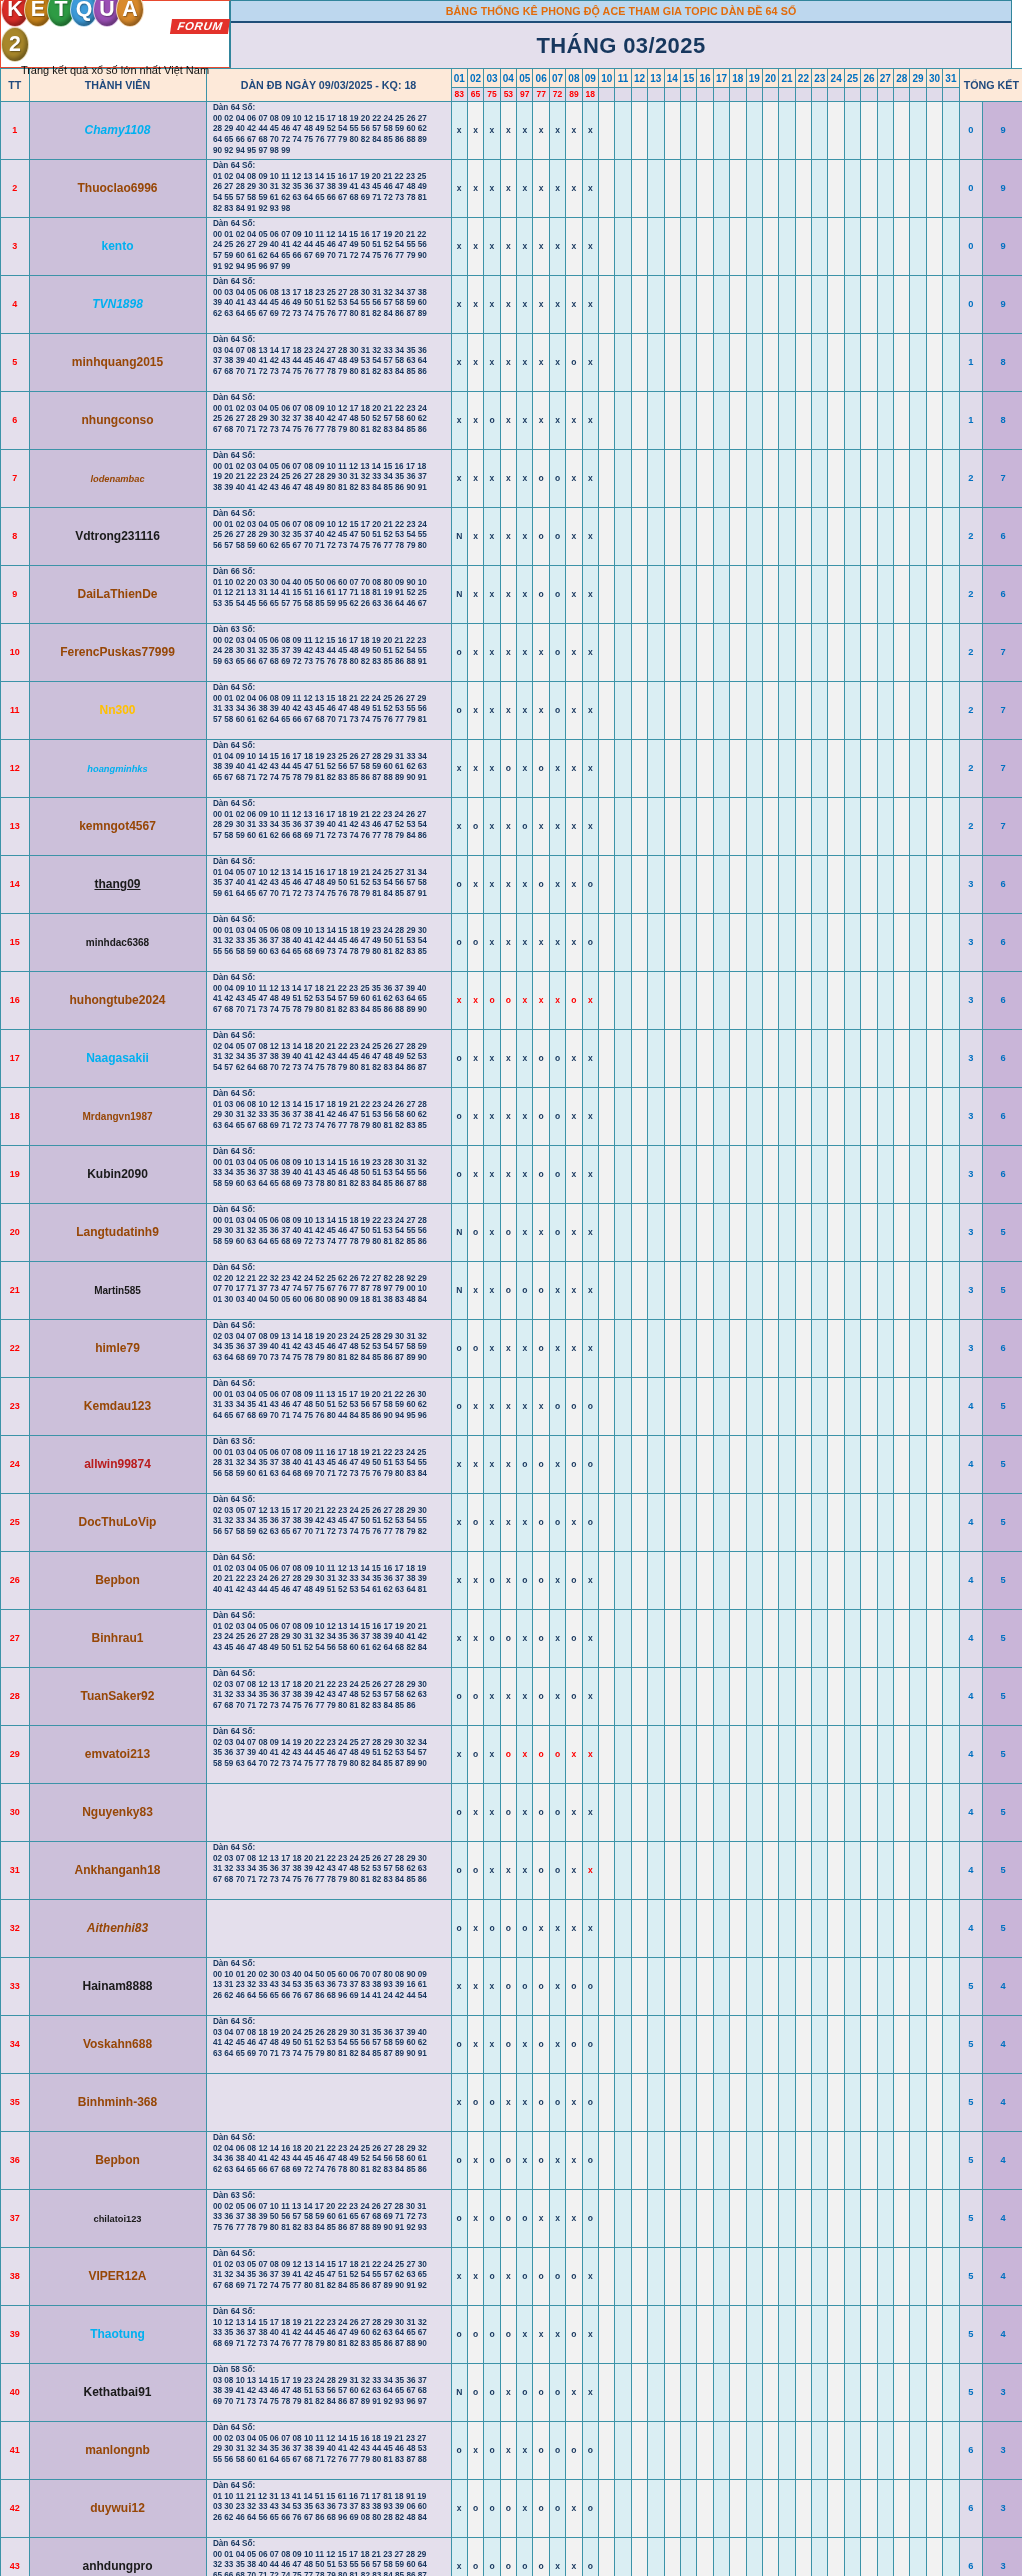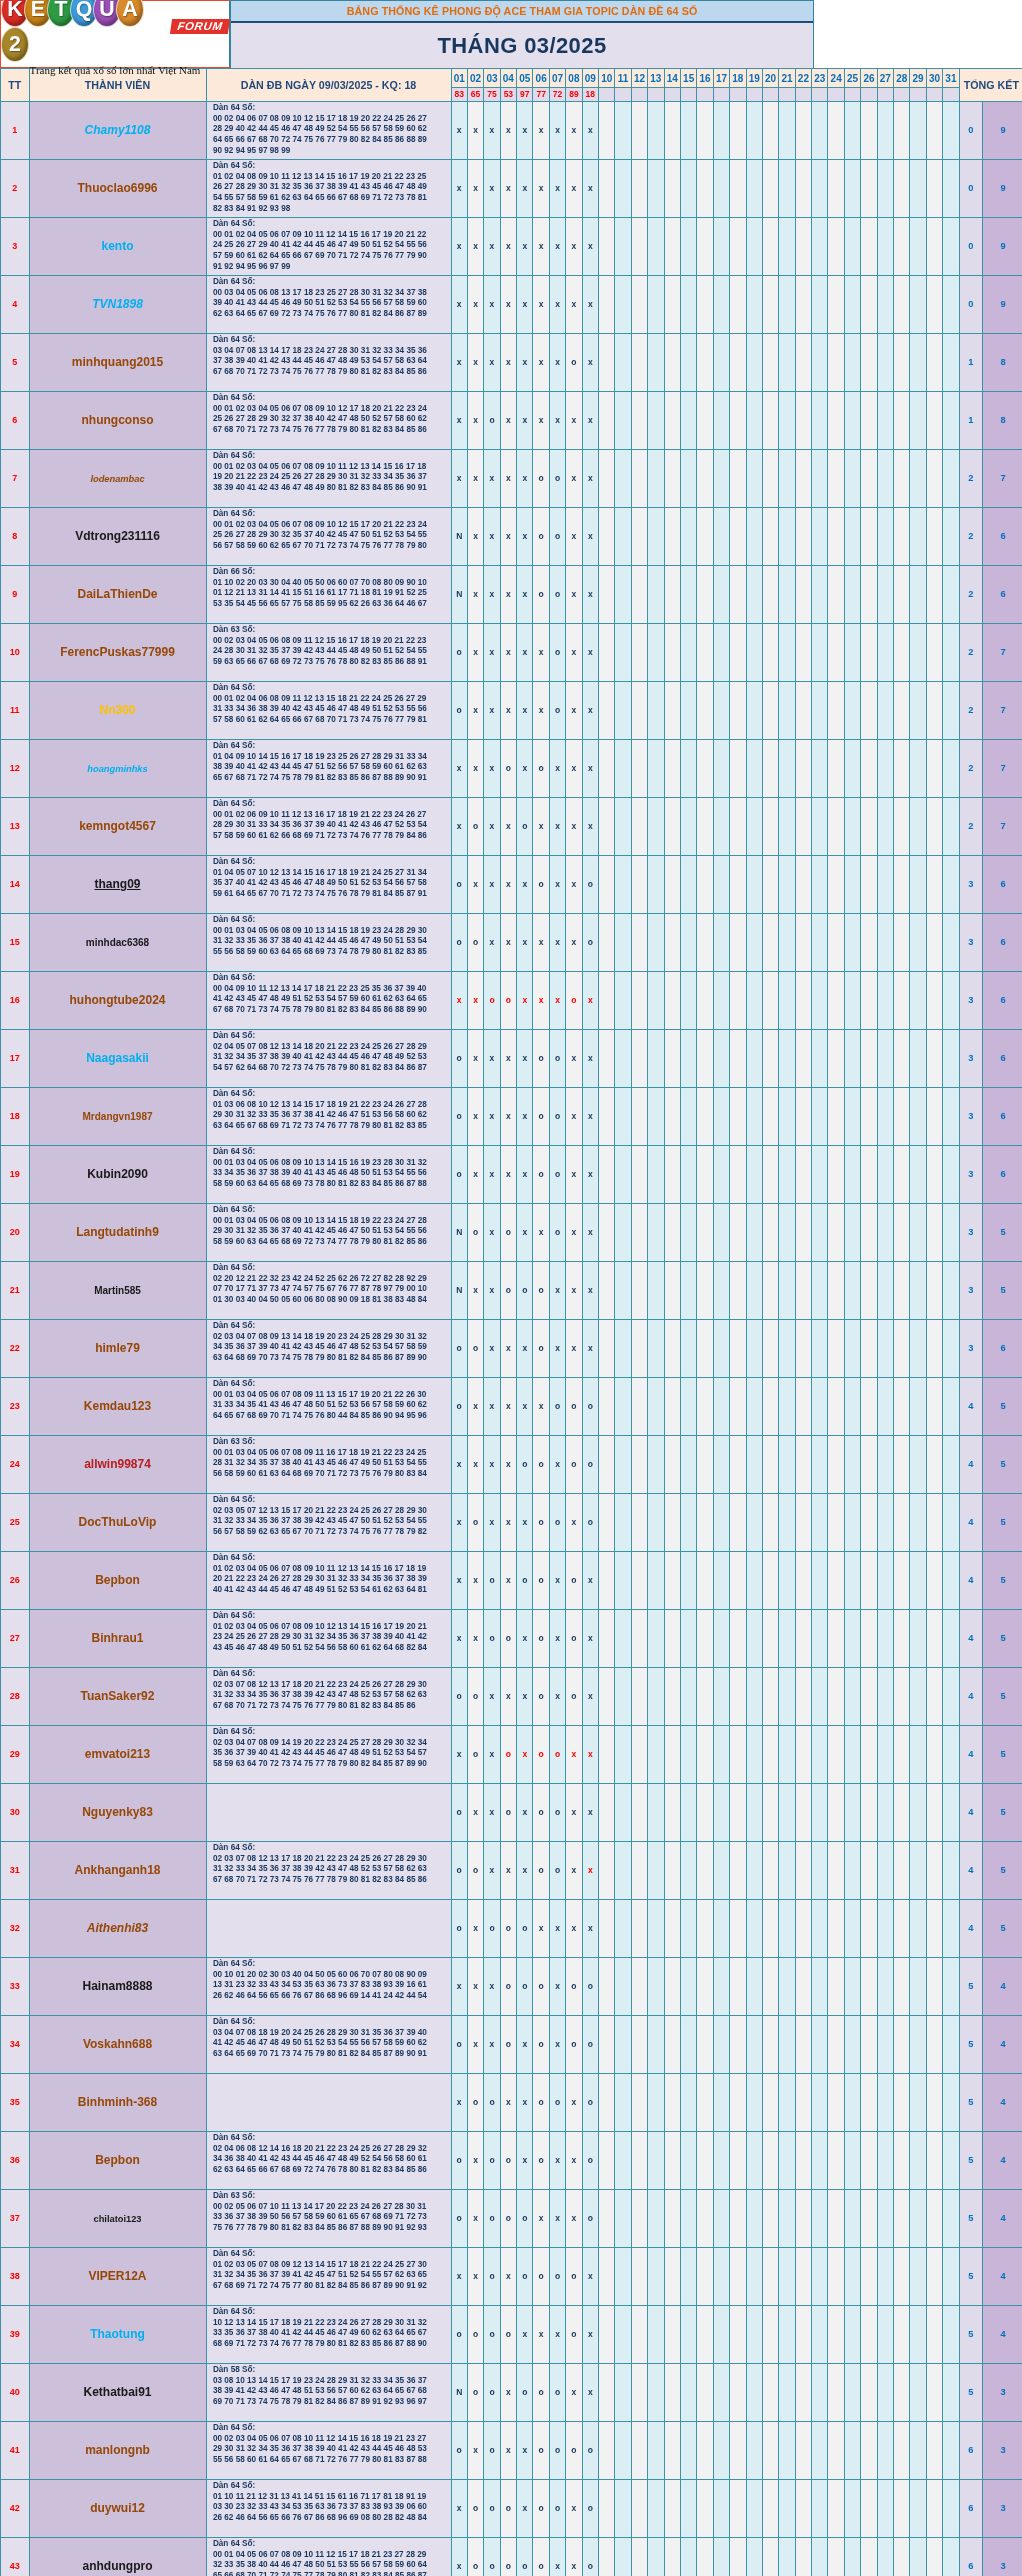--- a/index.html
+++ b/index.html
@@ -1,30 +1,30 @@
 <!DOCTYPE html>
 <html style="font-size:11.4px"><head>
 <meta charset="utf-8">
 <style>
   html,body{margin:0;padding:0;background:#ffffff;font-family:"Liberation Sans",sans-serif;}
   .page{width:1023px;}
 
   
-  .top{display:flex;width:814px;justify-content:flex-end;}
+  .top{display:flex;width:1012px;justify-content:flex-end;}
   .logo-box{width:231px;height:68px;box-sizing:border-box;background:#ffffff;
     border:1.4px solid #e8492e;border-right:2.1px solid #31859C;
     display:flex;flex-direction:column;justify-content:center;align-items:center;}
   .logo-row{display:flex;align-items:center;}
   .logo-letter{display:inline-flex;width:26px;height:33px;border-radius:50%;
     color:#fff;font-weight:bold;font-size:21.4px;align-items:center;justify-content:center;
     margin-right:-5px;border:1.4px solid rgba(255,255,255,.65);
     text-shadow:0.7px 0.7px 1.4px rgba(0,0,0,.4);box-shadow:inset -2.1px -2.8px 4.3px rgba(0,0,0,.35);}
   .forum-tag{background:#e3322b;color:#fff;font-style:italic;font-weight:bold;
     font-size:11.4px;padding:1.4px 6.4px;transform:skewX(-8deg);margin-left:10px;letter-spacing:0.7px;}
-  .tagline{font-size:11px;color:#101010;margin-top:2.8px;white-space:nowrap;font-family:Liberation Serif, serif;}
+  .tagline{font-size:11px;color:#101010;margin-top:2.8px;white-space:nowrap;}
 
   .top-right{flex:1;display:flex;flex-direction:column;border-top:1.4px solid #31859C;border-right:1.4px solid #31859C;box-sizing:border-box;}
   .title-bar{height:20px;background:#BDD7EE;border-bottom:2.8px solid #1F4E79;
     display:flex;align-items:center;justify-content:center;
     color:#E26B0A;font-weight:bold;font-size:10.7px;letter-spacing:0.1px;}
   .month-bar{flex:1;background:#E4DFEC;display:flex;align-items:center;justify-content:center;
     color:#17375E;font-weight:bold;font-size:22px;letter-spacing:0.4px;}
 
   
   table{border-collapse:collapse;table-layout:fixed;width:1023px;border:1.4px solid #31859C;}

